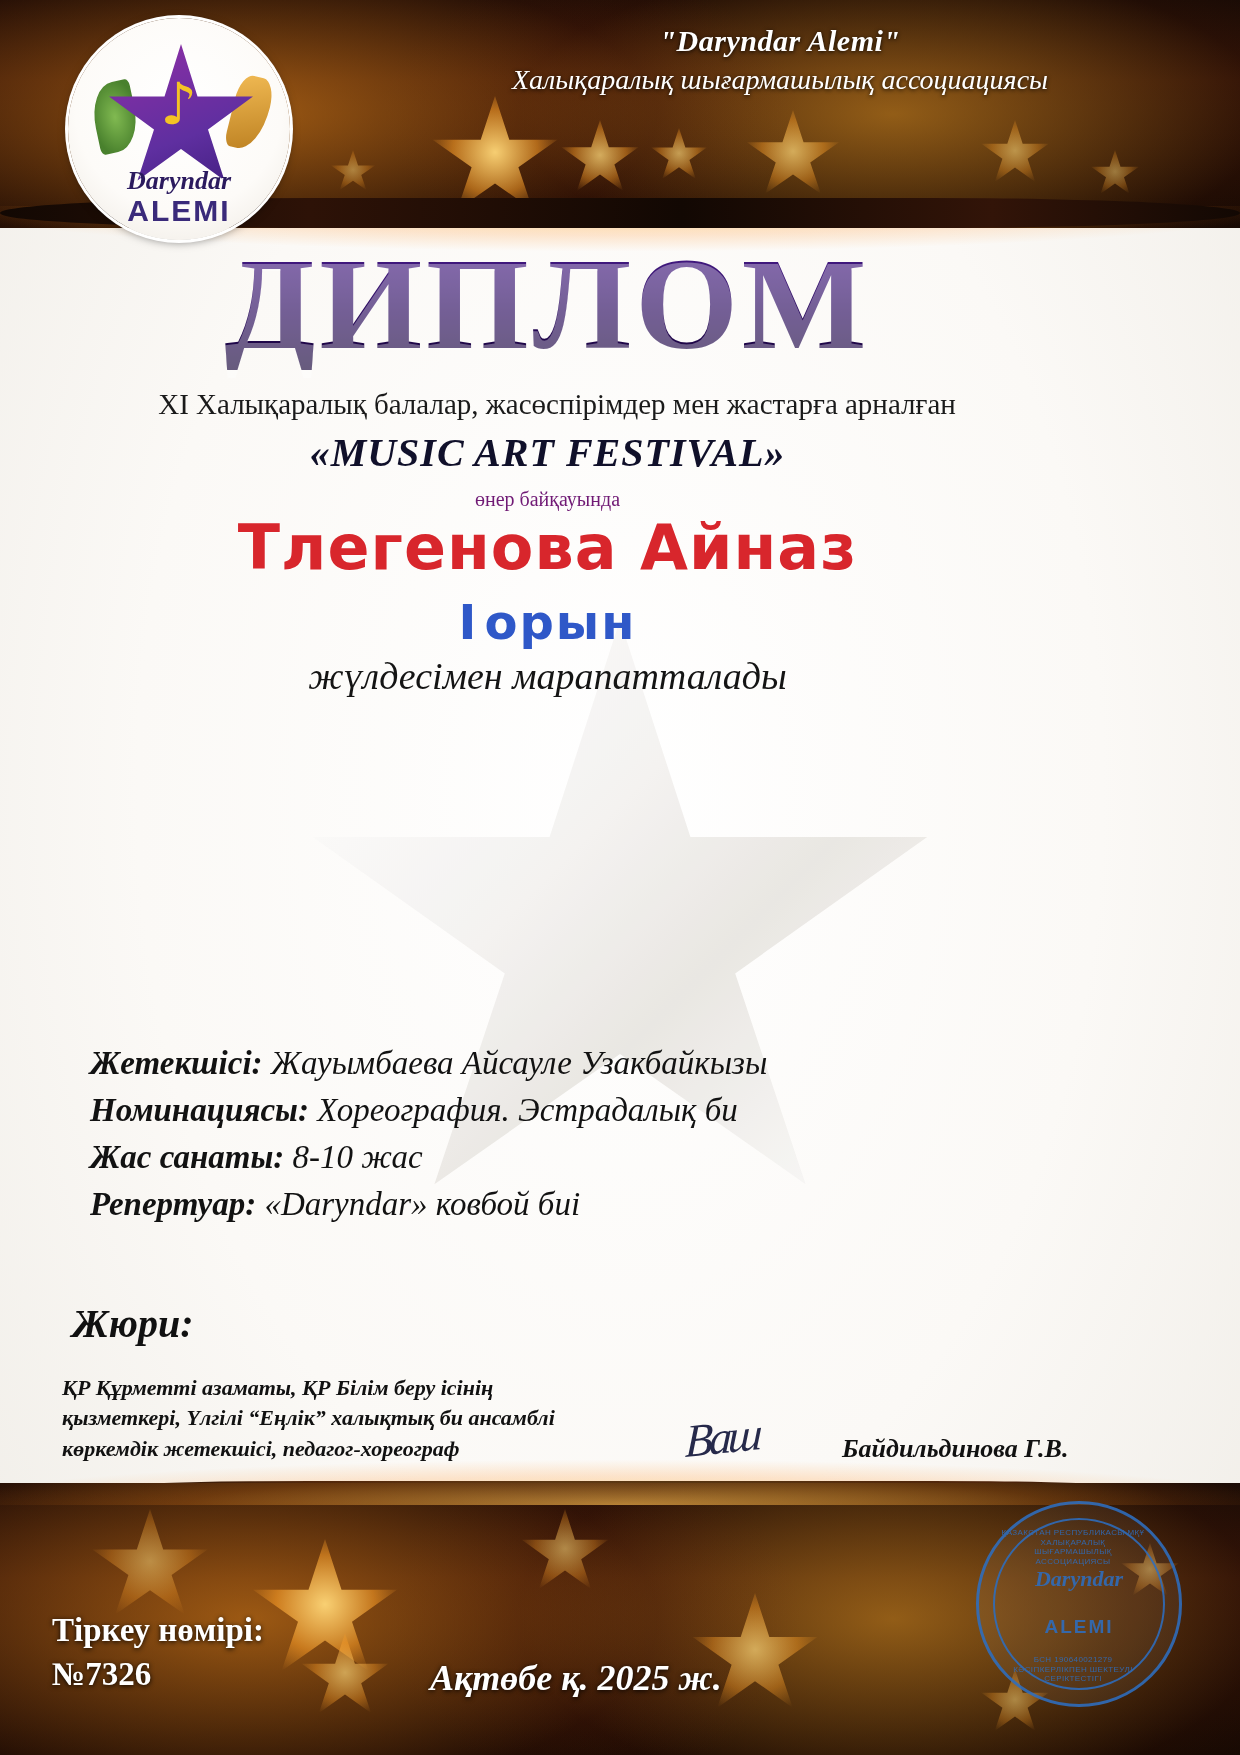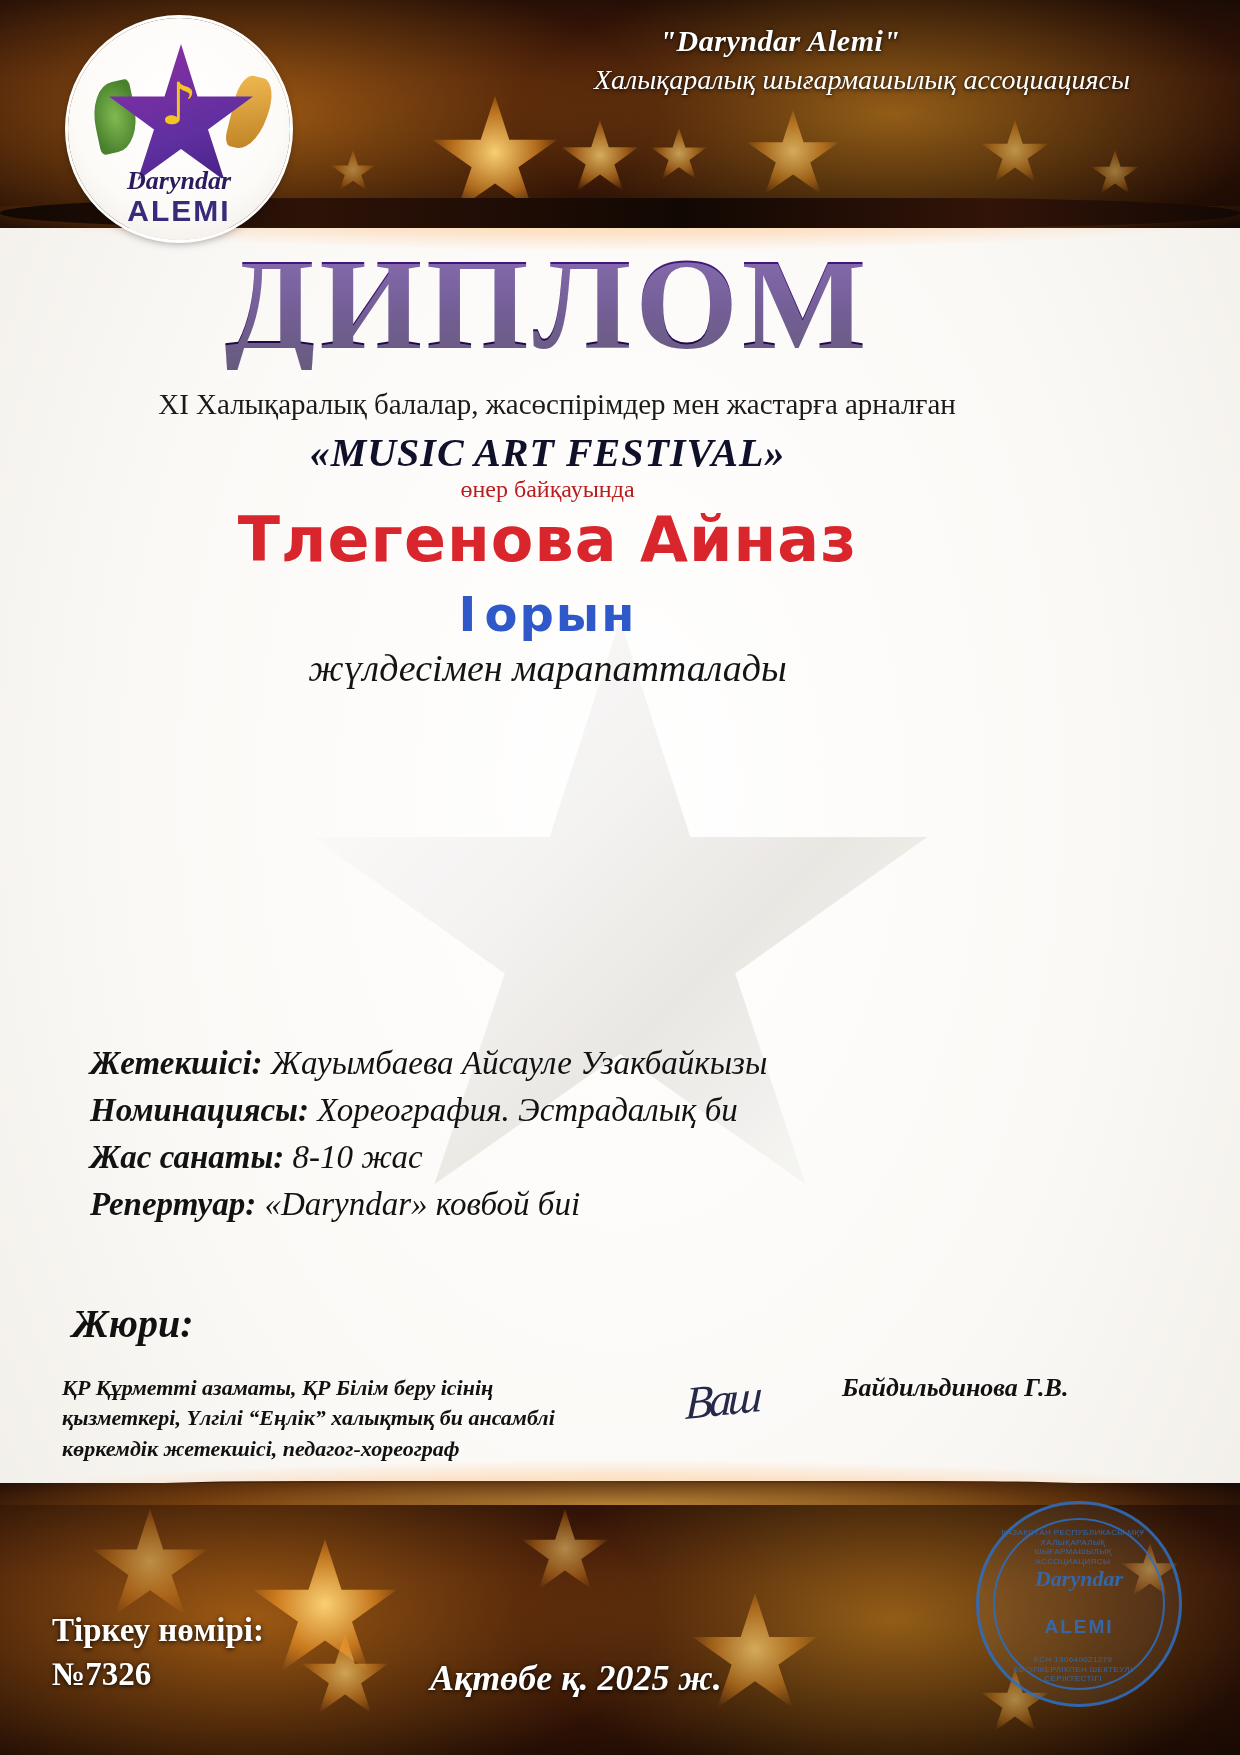--- a/index.html
+++ b/index.html
@@ -158,21 +158,20 @@
     font-style: italic;
     font-weight: bold;
     font-size: 30px;
     letter-spacing: 0.5px;
   }
   .assoc .a2 {
     margin-top: 6px;
     font-family: "Liberation Serif", serif;
     font-style: italic;
     font-size: 28px;
-    text-align: right;
   }
 
   
   .content {
     position: absolute;
     left: 0;
     top: 230px;
     width: 1095px;
     text-align: center;
   }
@@ -202,24 +201,24 @@
   .line-fest-2 {
     margin-top: 8px;
     font-family: "Liberation Serif", serif;
     font-style: italic;
     font-weight: bold;
     font-size: 40px;
     color: #10102a;
     letter-spacing: 1px;
   }
   .line-fest-3 {
-    margin-top: 0;
-    font-family: "Liberation Serif", serif;
-    font-size: 24px;
-    color: #b91c1c;
+    margin-top: 12px;
+    font-family: "Liberation Serif", serif;
+    font-size: 20px;
+    color: #701a75;
   }
 
   .winner-name {
     font-family: "DejaVu Sans", sans-serif;
     font-weight: bold;
     font-size: 62px;
     letter-spacing: 1px;
     color: #d8262c;
     text-shadow: 1px 1px 0 rgba(255,255,255,0.5);
   }
@@ -272,21 +271,21 @@
     font-family: "Liberation Serif", serif;
     font-style: italic;
     font-weight: bold;
     font-size: 40px;
     color: #111;
     margin-left: 10px;
   }
   .jury-item {
     position: relative;
     display: flex;
-    align-items: flex-start;
+    align-items: flex-end;
     margin-top: 26px;
     min-height: 86px;
   }
   .jury-role {
     width: 540px;
     font-family: "Liberation Serif", serif;
     font-style: italic;
     font-weight: bold;
     font-size: 22px;
     line-height: 1.38;

